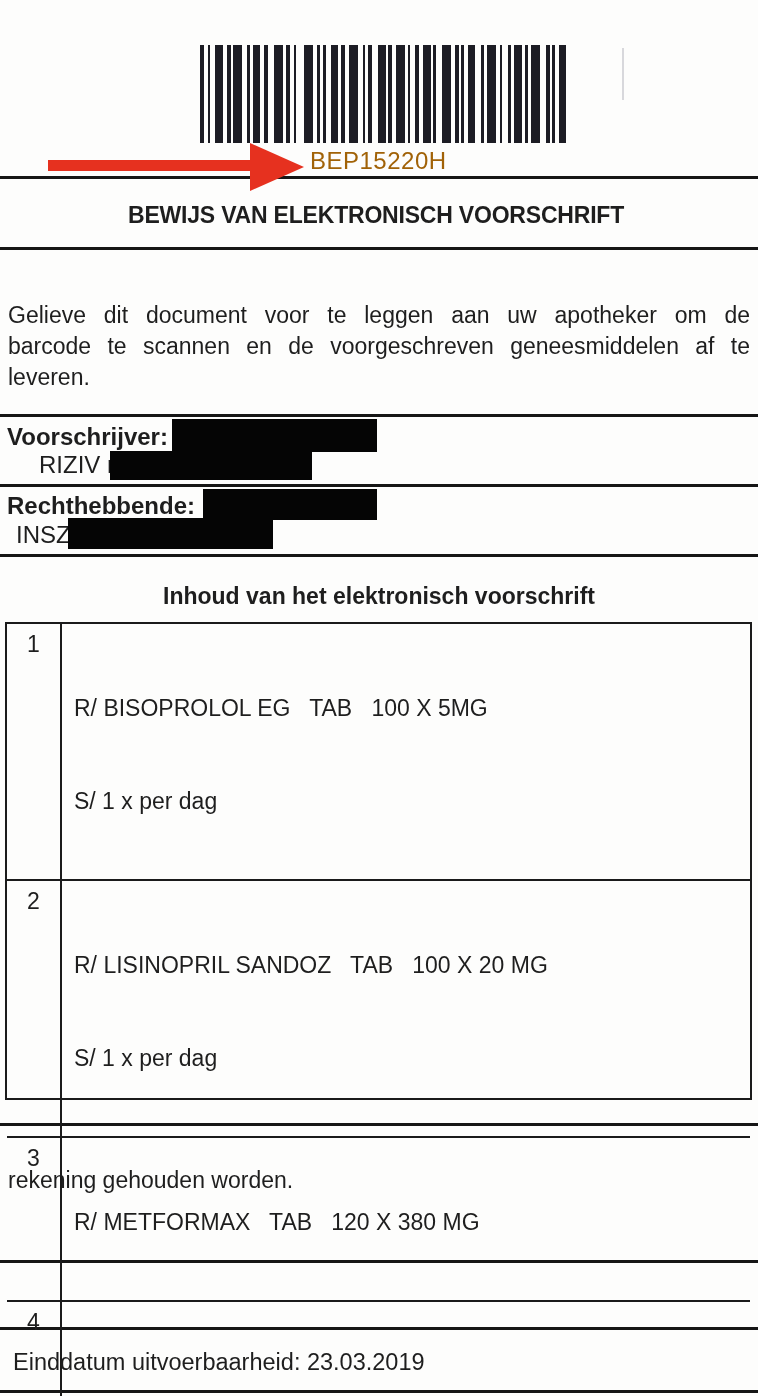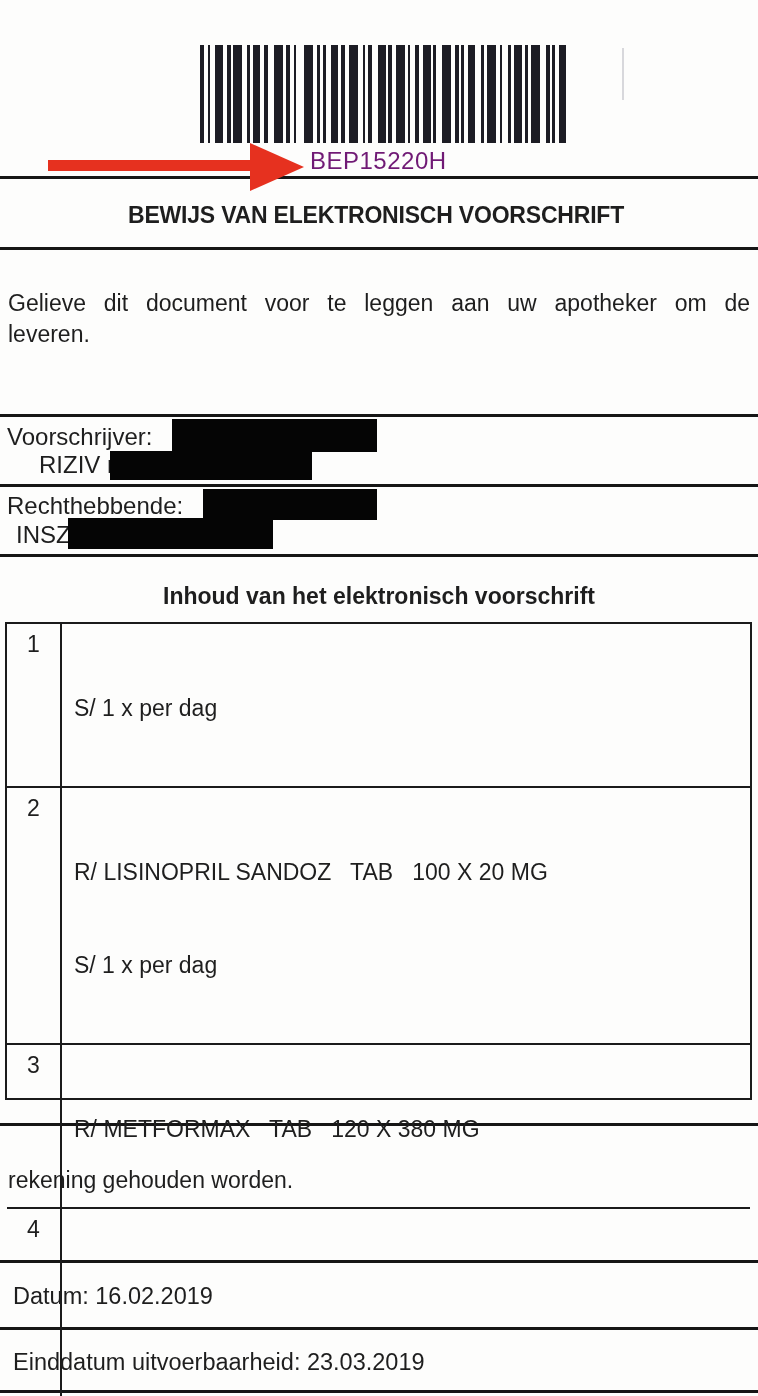--- a/index.html
+++ b/index.html
@@ -38,21 +38,21 @@
     height: 100%;
     background: #1c1c24;
     flex: none;
   }
   .barcode-value {
     position: absolute;
     left: 310px;
     top: 147px;
     font-size: 24px;
     letter-spacing: 0.5px;
-    color: #701a75;
+    color: #a16207;
     z-index: 4;
   }
   .scan-artifact {
     position: absolute;
     left: 622px;
     top: 48px;
     width: 2px;
     height: 52px;
     background: #d8d8dc;
   }
@@ -93,25 +93,25 @@
   .para {
     position: absolute;
     left: 8px;
     width: 742px;
     font-size: 23px;
     line-height: 31px;
   }
   .jline { text-align: justify; text-align-last: justify; }
   .lline { text-align: left; }
 
-  .intro { top: 288px; }
+  .intro { top: 300px; }
   .warning { top: 1163px; line-height: 35px; }
 
   .field-label { position: absolute; font-size: 24px; white-space: pre; }
-  .bold { font-weight: normal; }
+  .bold { font-weight: bold; }
 
   .redaction {
     position: absolute;
     background: #050505;
   }
 
   .section-heading {
     position: absolute;
     left: 0;
     top: 583px;
@@ -223,39 +223,41 @@
   <div class="rule" style="top:554px"></div>
   <div class="rule" style="top:1123px"></div>
   <div class="rule" style="top:1260px"></div>
   <div class="rule" style="top:1327px"></div>
   <div class="rule" style="top:1390px"></div>
 
   <div class="doc-title">BEWIJS VAN ELEKTRONISCH VOORSCHRIFT</div>
 
   <div class="para intro">
     <div class="jline">Gelieve dit document voor te leggen aan uw apotheker om de</div>
+    <div class="jline">barcode te scannen en de voorgeschreven geneesmiddelen af te</div>
     <div class="lline">leveren.</div>
   </div>
 
   <div class="field-label bold" style="left:7px; top:423px;">Voorschrijver:</div>
   <div class="redaction" style="left:172px; top:419px; width:205px; height:33px;"></div>
   <div class="field-label" style="left:7px; top:451px;margin-left:32px;">RIZIV nr:</div>
   <div class="redaction" style="left:110px; top:451px; width:202px; height:29px;"></div>
 
   <div class="field-label bold" style="left:7px; top:492px;">Rechthebbende:</div>
   <div class="redaction" style="left:203px; top:489px; width:174px; height:31px;"></div>
   <div class="field-label" style="left:16px; top:521px;">INSZ:</div>
   <div class="redaction" style="left:68px; top:518px; width:205px; height:31px;"></div>
 
   <div class="section-heading">Inhoud van het elektronisch voorschrift</div>
 
   <div class="rx-table">
     <div class="rx-row">
       <div class="rx-num">1</div>
       <div class="rx-content">
+        <div>R/ BISOPROLOL EG   TAB   100 X 5MG</div>
         <div>S/ 1 x per dag</div>
       </div>
     </div>
     <div class="rx-row">
       <div class="rx-num">2</div>
       <div class="rx-content">
         <div>R/ LISINOPRIL SANDOZ   TAB   100 X 20 MG</div>
         <div>S/ 1 x per dag</div>
       </div>
     </div>
@@ -272,16 +274,15 @@
         <div></div>
       </div>
     </div>
 
   </div>
 
   <div class="para warning">
     <div class="lline">rekening gehouden worden.</div>
   </div>
 
-  <div class="date-text" style="top:1283px;">Datum: 16.02.2019</div>
   <div class="date-text" style="top:1349px;text-align:right;">Einddatum uitvoerbaarheid: 23.03.2019</div>
 
 </div>
 
 </body></html>

